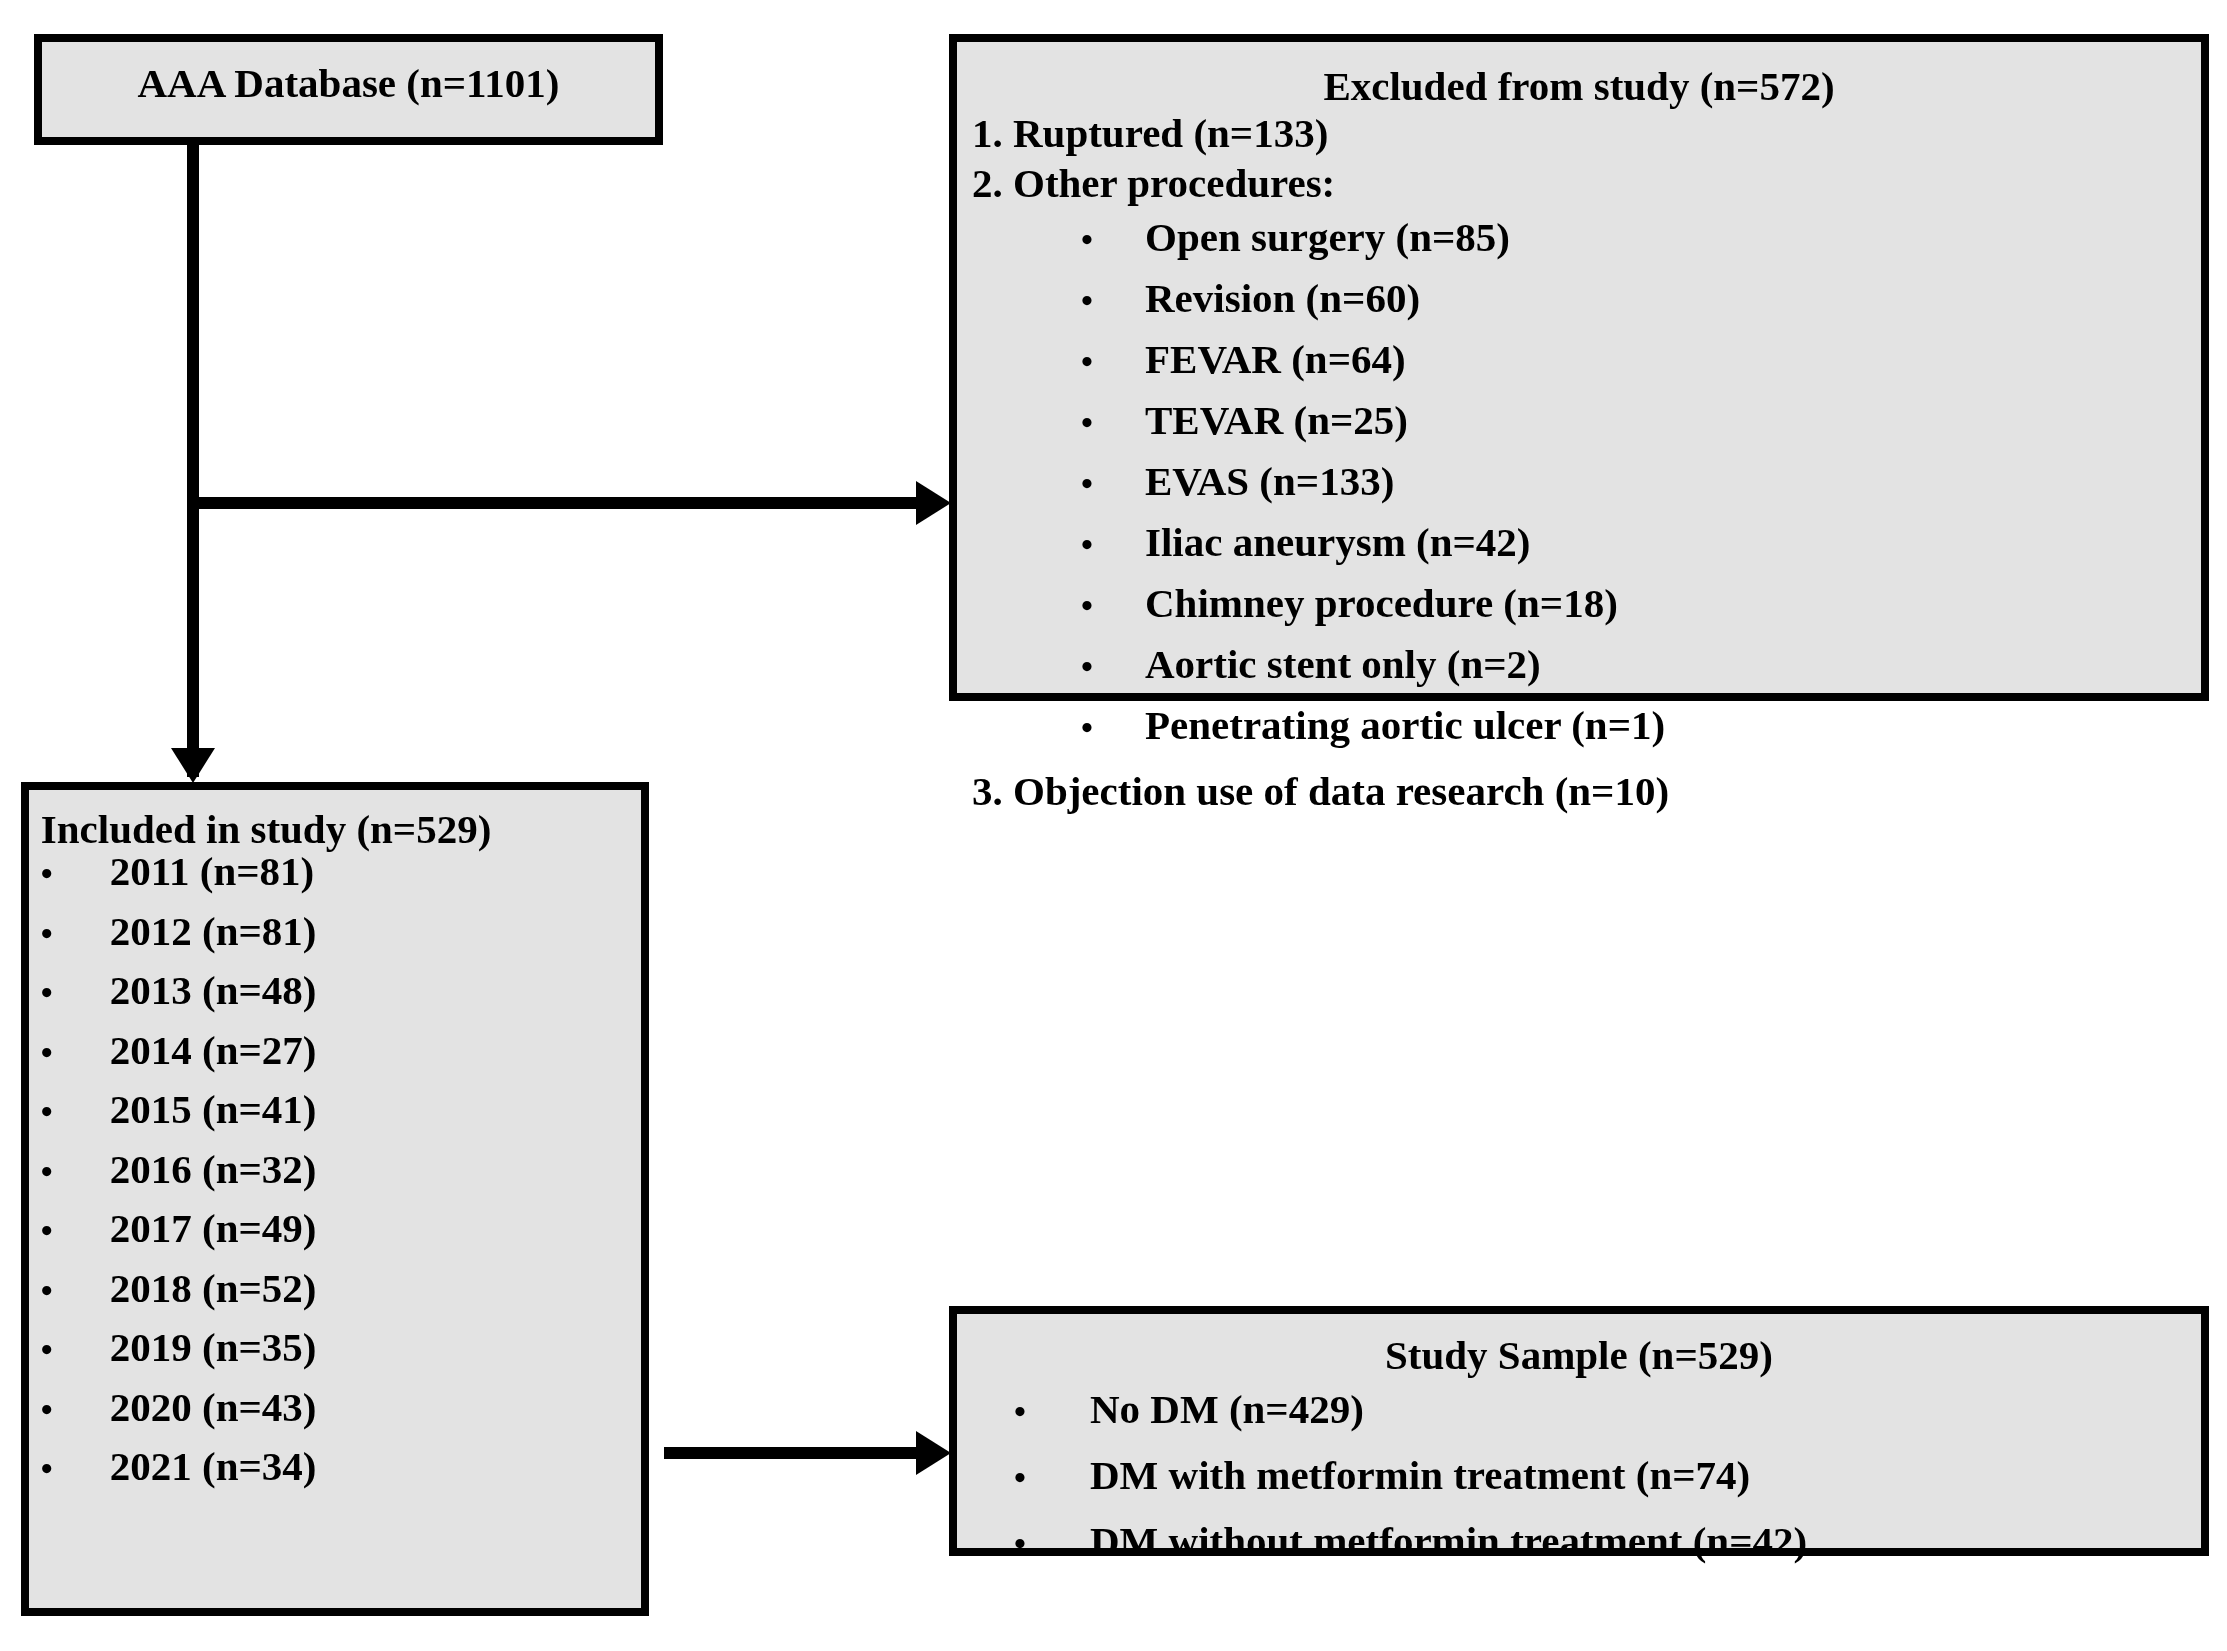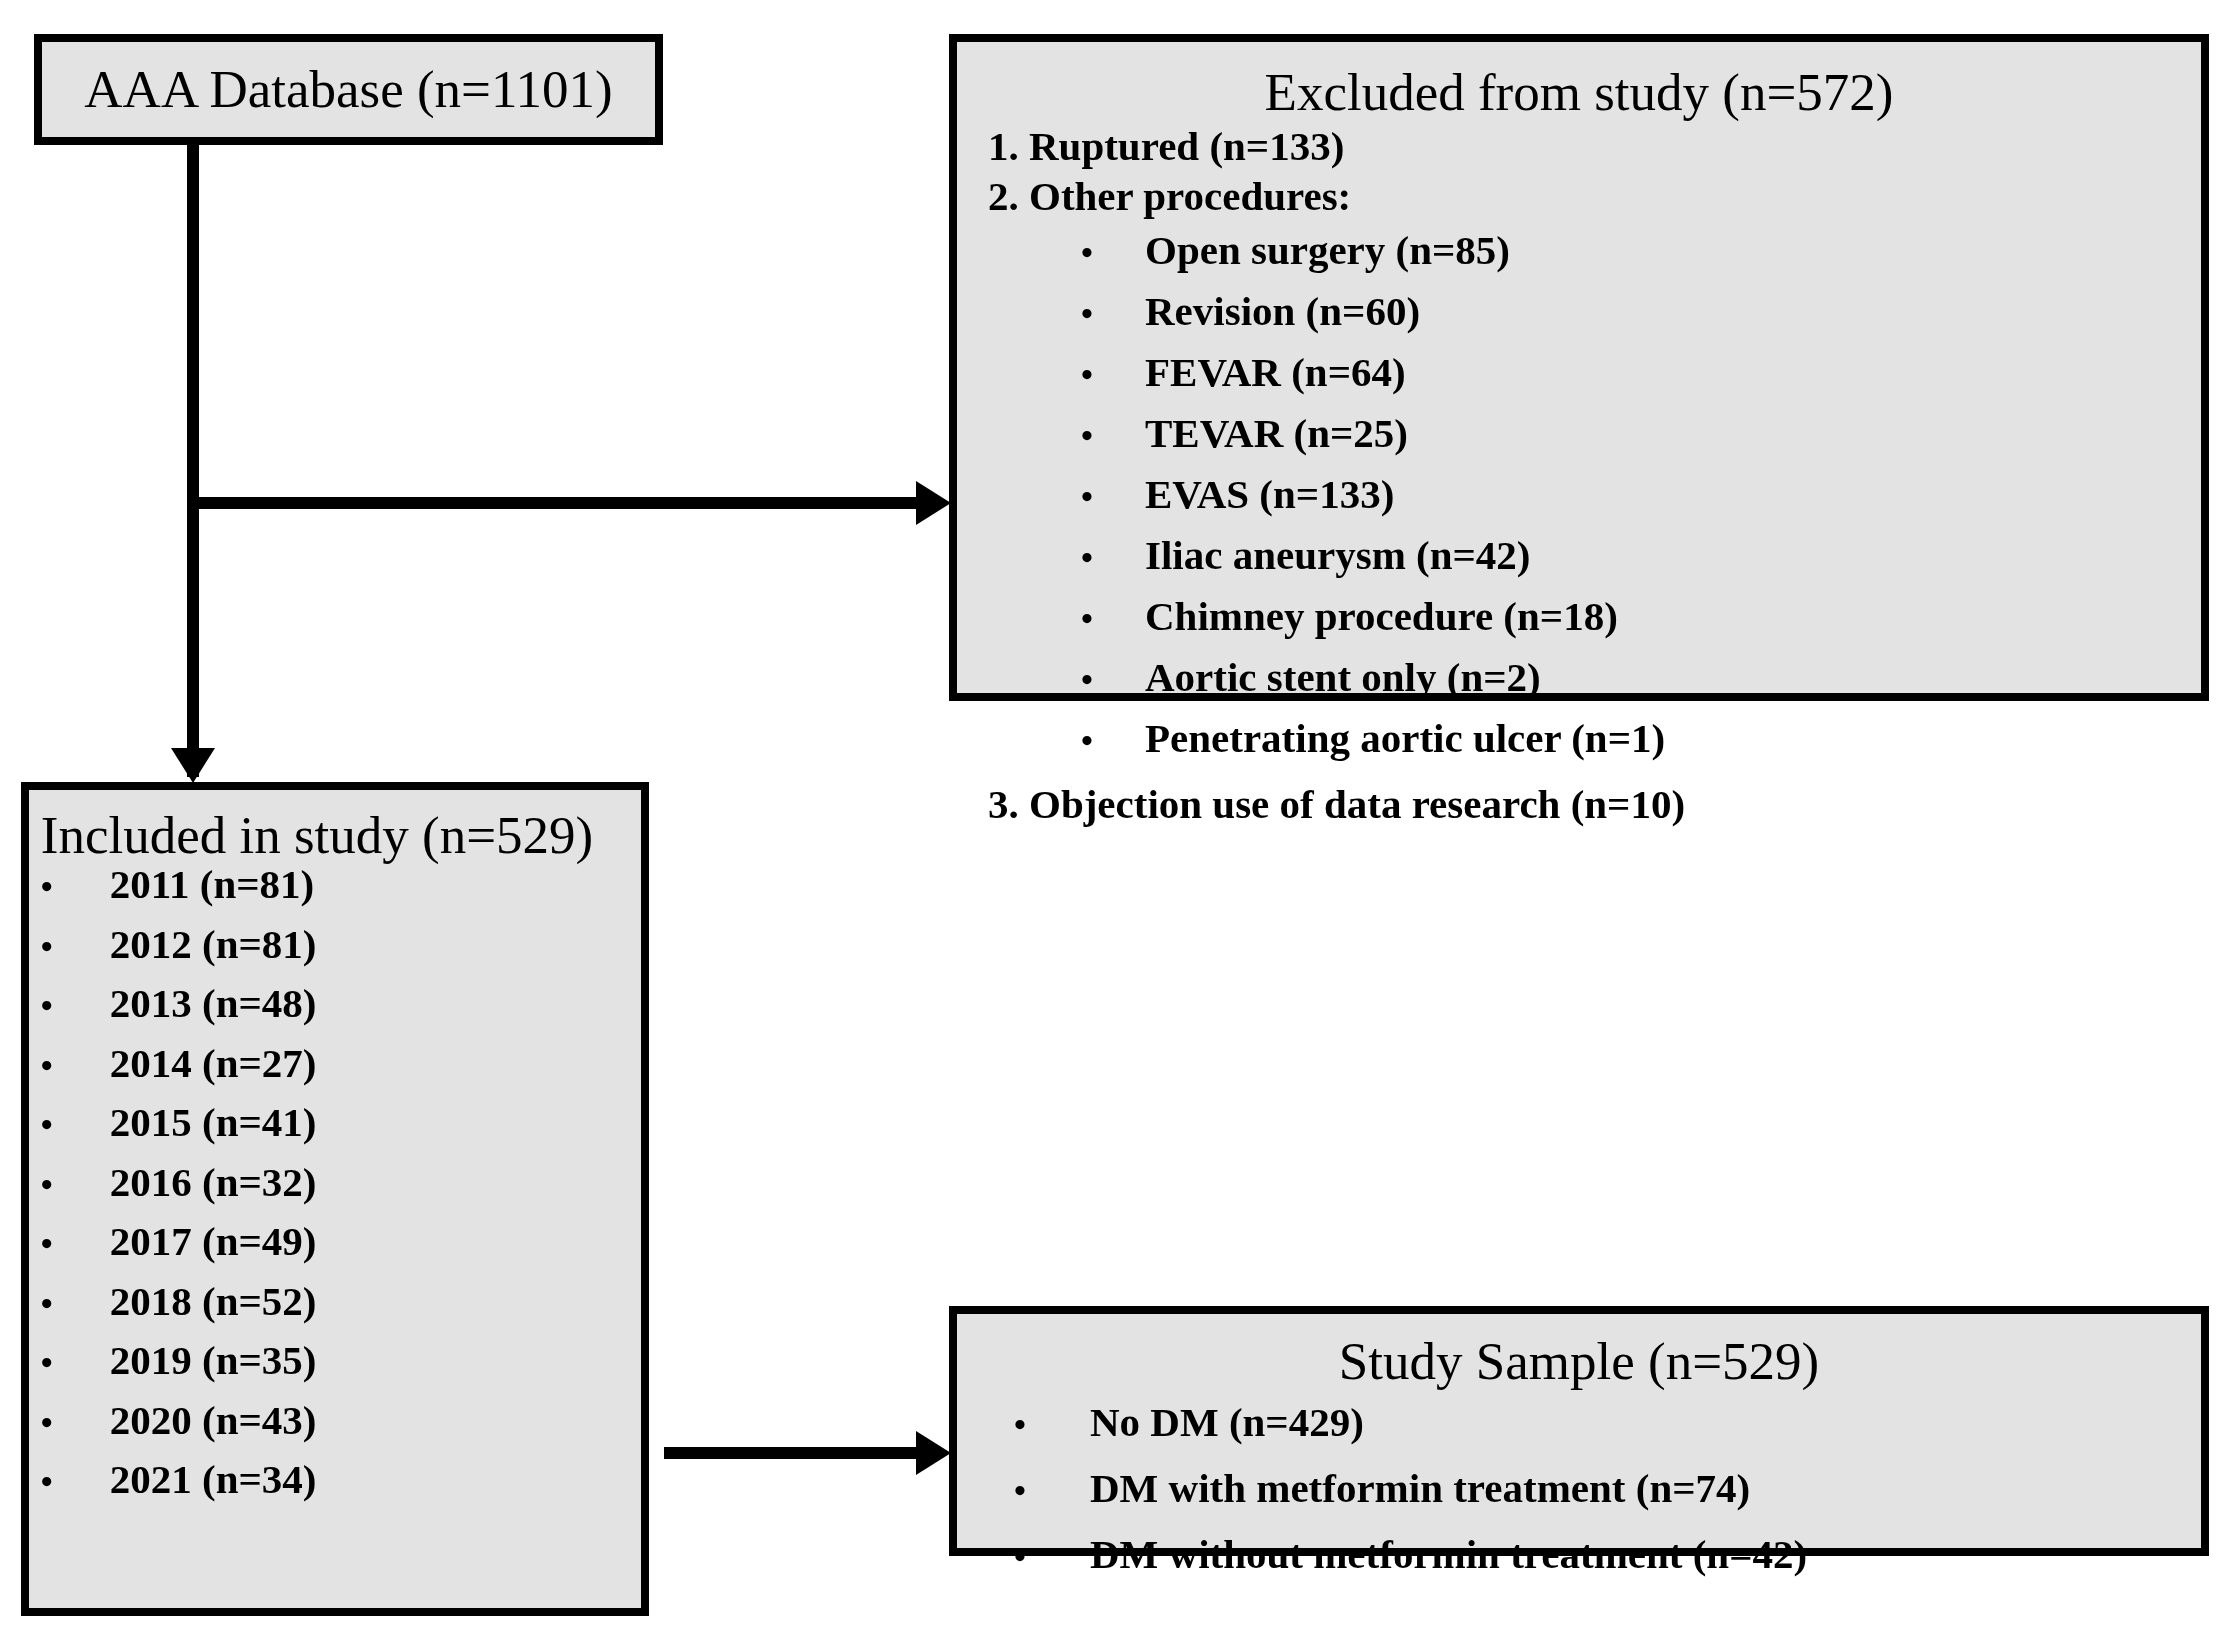--- a/index.html
+++ b/index.html
@@ -50,22 +50,22 @@
   }
   .box-sample {
     left: 950px;
     top: 1307px;
     width: 1258px;
     height: 248px;
   }
 
   
   .box-title {
-    font-weight: normal;
-    font-size: 53px;
+    font-weight: bold;
+    font-size: 41px;
     line-height: 1.08;
     text-align: center;
     white-space: nowrap;
   }
   .box-title.left-aligned {
     text-align: left;
   }
   .num-line {
     font-weight: bold;
     font-size: 41px;
@@ -98,21 +98,20 @@
 
   
   .aaa-inner {
     padding: 18.5px 0 0 0;
   }
   .excluded-inner {
     padding: 22px 0 0 0;
   }
   .excluded-inner .num-line {
     padding-left: 15px;
-    margin-left: 16px;
   }
   .excl-sublist {
     margin-top: 8.4px;
     margin-bottom: 6.7px;
     padding-left: 124px;
   }
   .excl-sublist .bullet-item {
     margin-bottom: 20px;
   }
   .included-inner {

